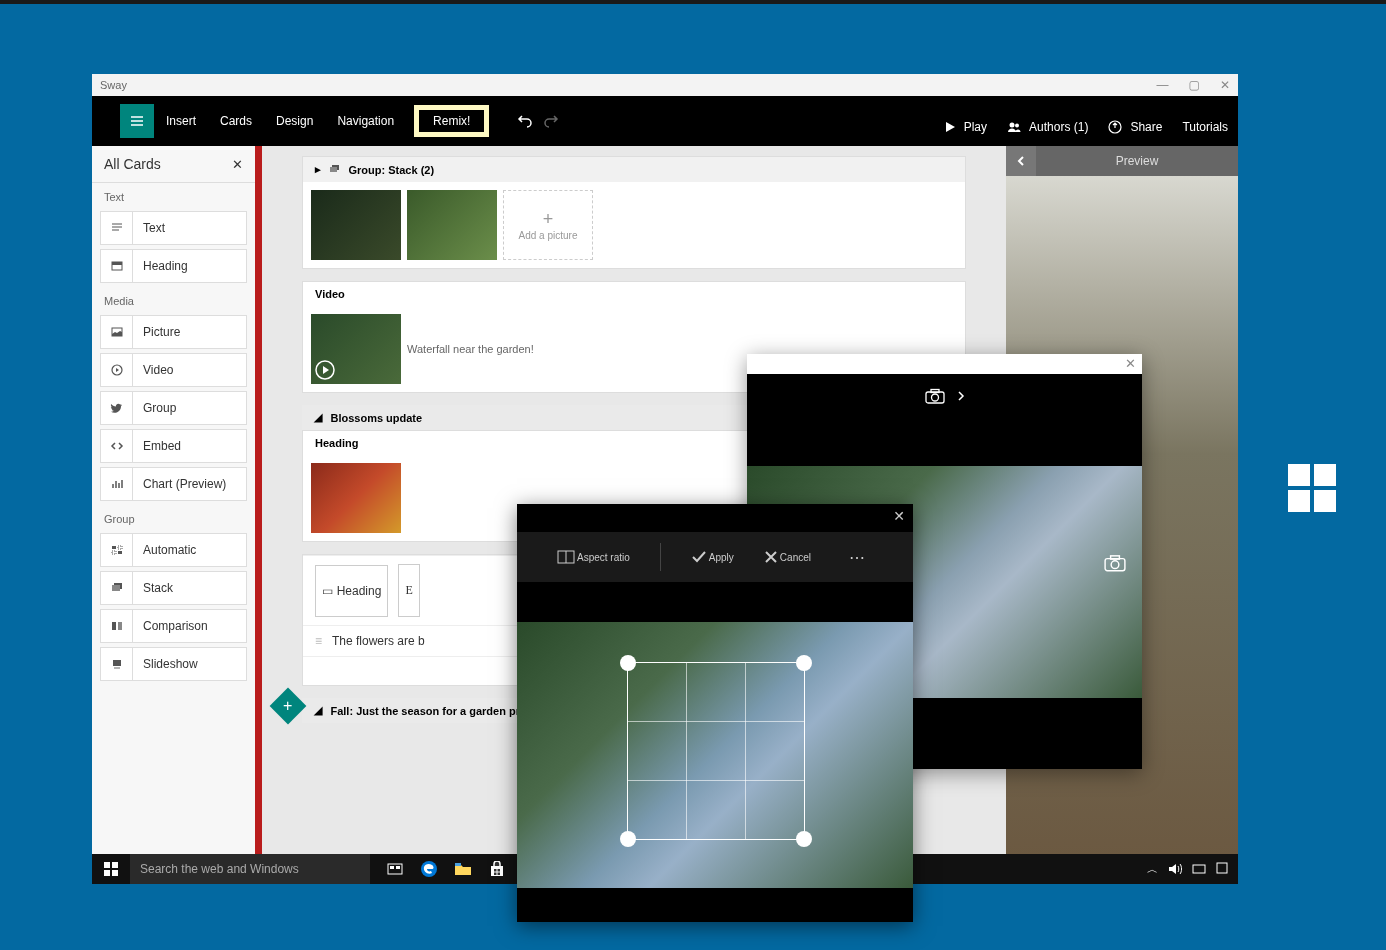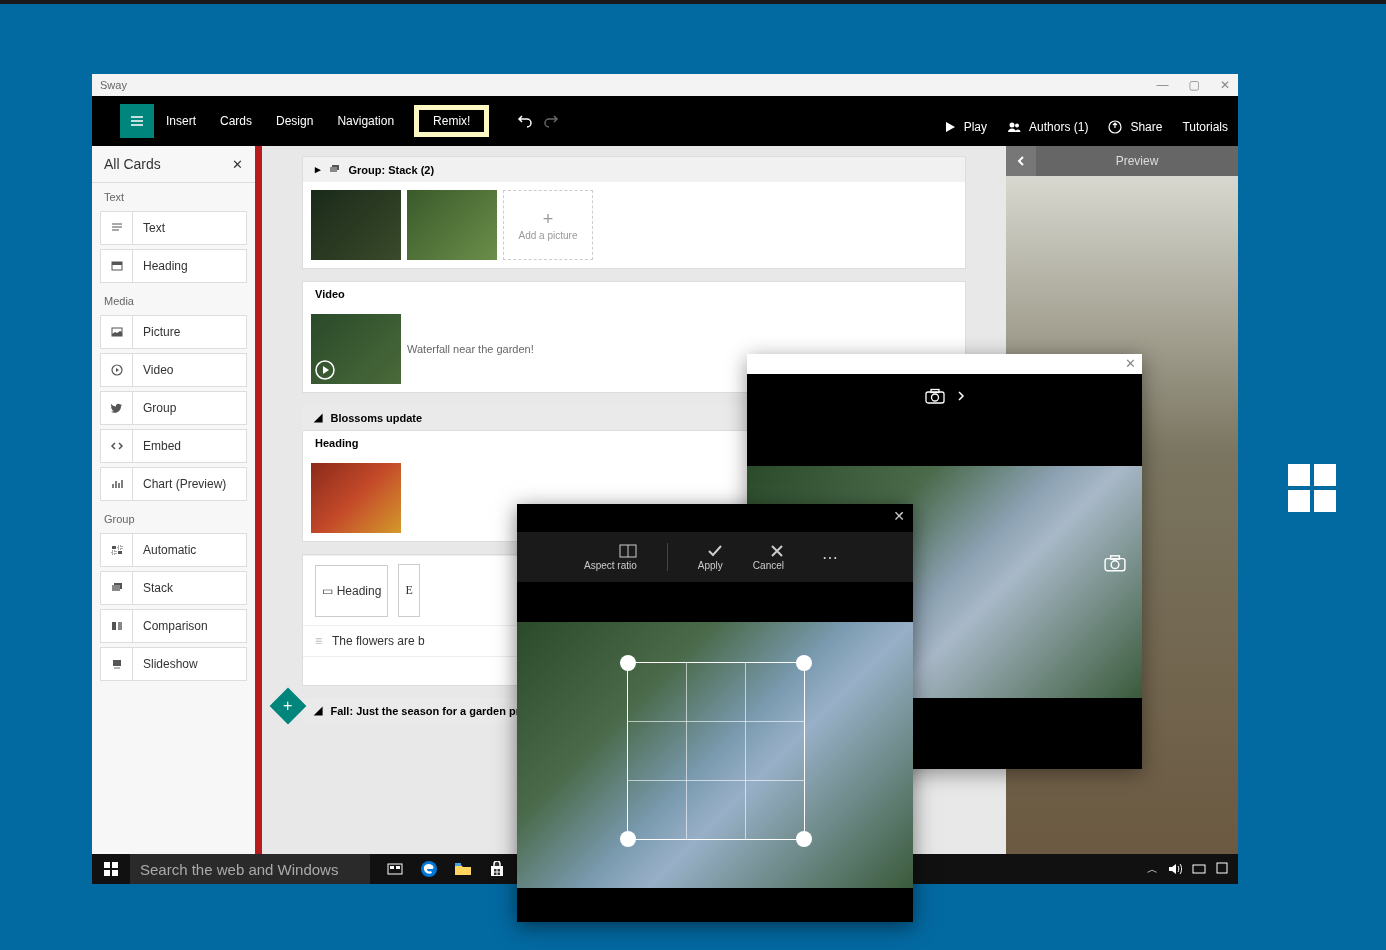--- a/index.html
+++ b/index.html
@@ -56,35 +56,35 @@
 
 .camera-overlay { position: absolute; top: 208px; left: 655px; width: 395px; height: 415px; background: #000; box-shadow: 0 4px 20px rgba(0,0,0,0.4); z-index: 5; }
 .camera-top { height: 20px; display: flex; justify-content: flex-end; padding: 2px 6px; background: #fff; }
 .camera-bar { height: 44px; display: flex; align-items: center; justify-content: center; gap: 12px; color: #fff; }
 .camera-photo { position: absolute; top: 112px; left: 0; width: 100%; height: 232px; background: linear-gradient(135deg,#2a4a2a 0%,#4a6a4a 30%,#8aa0b0 50%,#a8b8c8 60%,#3a5a3a 100%); }
 .camera-icon-right { position: absolute; right: 16px; top: 200px; color: #fff; }
 
 .crop-overlay { position: absolute; top: 358px; left: 425px; width: 396px; height: 418px; background: #000; box-shadow: 0 4px 20px rgba(0,0,0,0.5); z-index: 10; }
 .crop-close { position: absolute; top: 4px; right: 8px; color: #ccc; cursor: pointer; font-size: 14px; }
 .crop-toolbar { position: absolute; top: 28px; left: 0; right: 0; height: 50px; display: flex; align-items: center; justify-content: center; gap: 30px; background: #1a1a1a; }
-.crop-tool { display: flex; flex-direction: column; align-items: flex-end; gap: 2px; color: #ccc; font-size: 10px; cursor: pointer; }
+.crop-tool { display: flex; flex-direction: row; align-items: center; gap: 2px; color: #ccc; font-size: 10px; cursor: pointer; }
 .crop-more { color: #ccc; font-size: 16px; padding: 0 8px; cursor: pointer; }
 .crop-divider { width: 1px; height: 28px; background: #444; }
 .crop-image { position: absolute; top: 118px; left: 0; width: 100%; height: 266px; background: linear-gradient(135deg,#2a4a2a 0%,#4a6a4a 30%,#7a9ab0 50%,#98b0c8 60%,#3a5a3a 100%); }
 .crop-box { position: absolute; top: 158px; left: 110px; width: 178px; height: 178px; border: 1px solid #fff; }
 .crop-box::before, .crop-box::after { content: ''; position: absolute; background: rgba(255,255,255,0.6); }
 .crop-box::before { left: 33%; top: 0; bottom: 0; width: 1px; box-shadow: 59px 0 0 rgba(255,255,255,0.6); }
 .crop-box::after { top: 33%; left: 0; right: 0; height: 1px; box-shadow: 0 59px 0 rgba(255,255,255,0.6); }
 .crop-handle { position: absolute; width: 16px; height: 16px; background: #fff; border-radius: 50%; }
 .h-tl { top: -8px; left: -8px; } .h-tr { top: -8px; right: -8px; }
 .h-bl { bottom: -8px; left: -8px; } .h-br { bottom: -8px; right: -8px; }
 
 .taskbar { position: absolute; bottom: 0; left: 0; right: 0; height: 30px; background: #111; display: flex; align-items: center; }
 .start-btn { width: 38px; height: 30px; display: flex; align-items: center; justify-content: center; color: #fff; cursor: pointer; }
-.search-box { flex: 0 0 240px; height: 30px; background: #2a2a2a; color: #aaa; font-size: 15px; display: flex; align-items: center; padding: 0 10px; }
+.search-box { flex: 0 0 240px; height: 30px; background: #2a2a2a; color: #aaa; font-size: 12px; display: flex; align-items: center; padding: 0 10px; }
 .task-apps { display: flex; align-items: center; gap: 4px; margin-left: 10px; }
 .task-app { width: 30px; height: 30px; display: flex; align-items: center; justify-content: center; cursor: pointer; }
 .task-app.active { border-bottom: 2px solid #00857d; }
 .systray { margin-left: auto; display: flex; align-items: center; gap: 10px; padding: 0 10px; color: #fff; font-size: 11px; }
 
 .win-logo { width: 48px; height: 48px; position: absolute; right: 50px; top: 460px; display: grid; grid-template-columns: 1fr 1fr; grid-template-rows: 1fr 1fr; gap: 4px; }
 .win-logo div { background: #fff; }
 
 svg { display: block; }
 </style>

